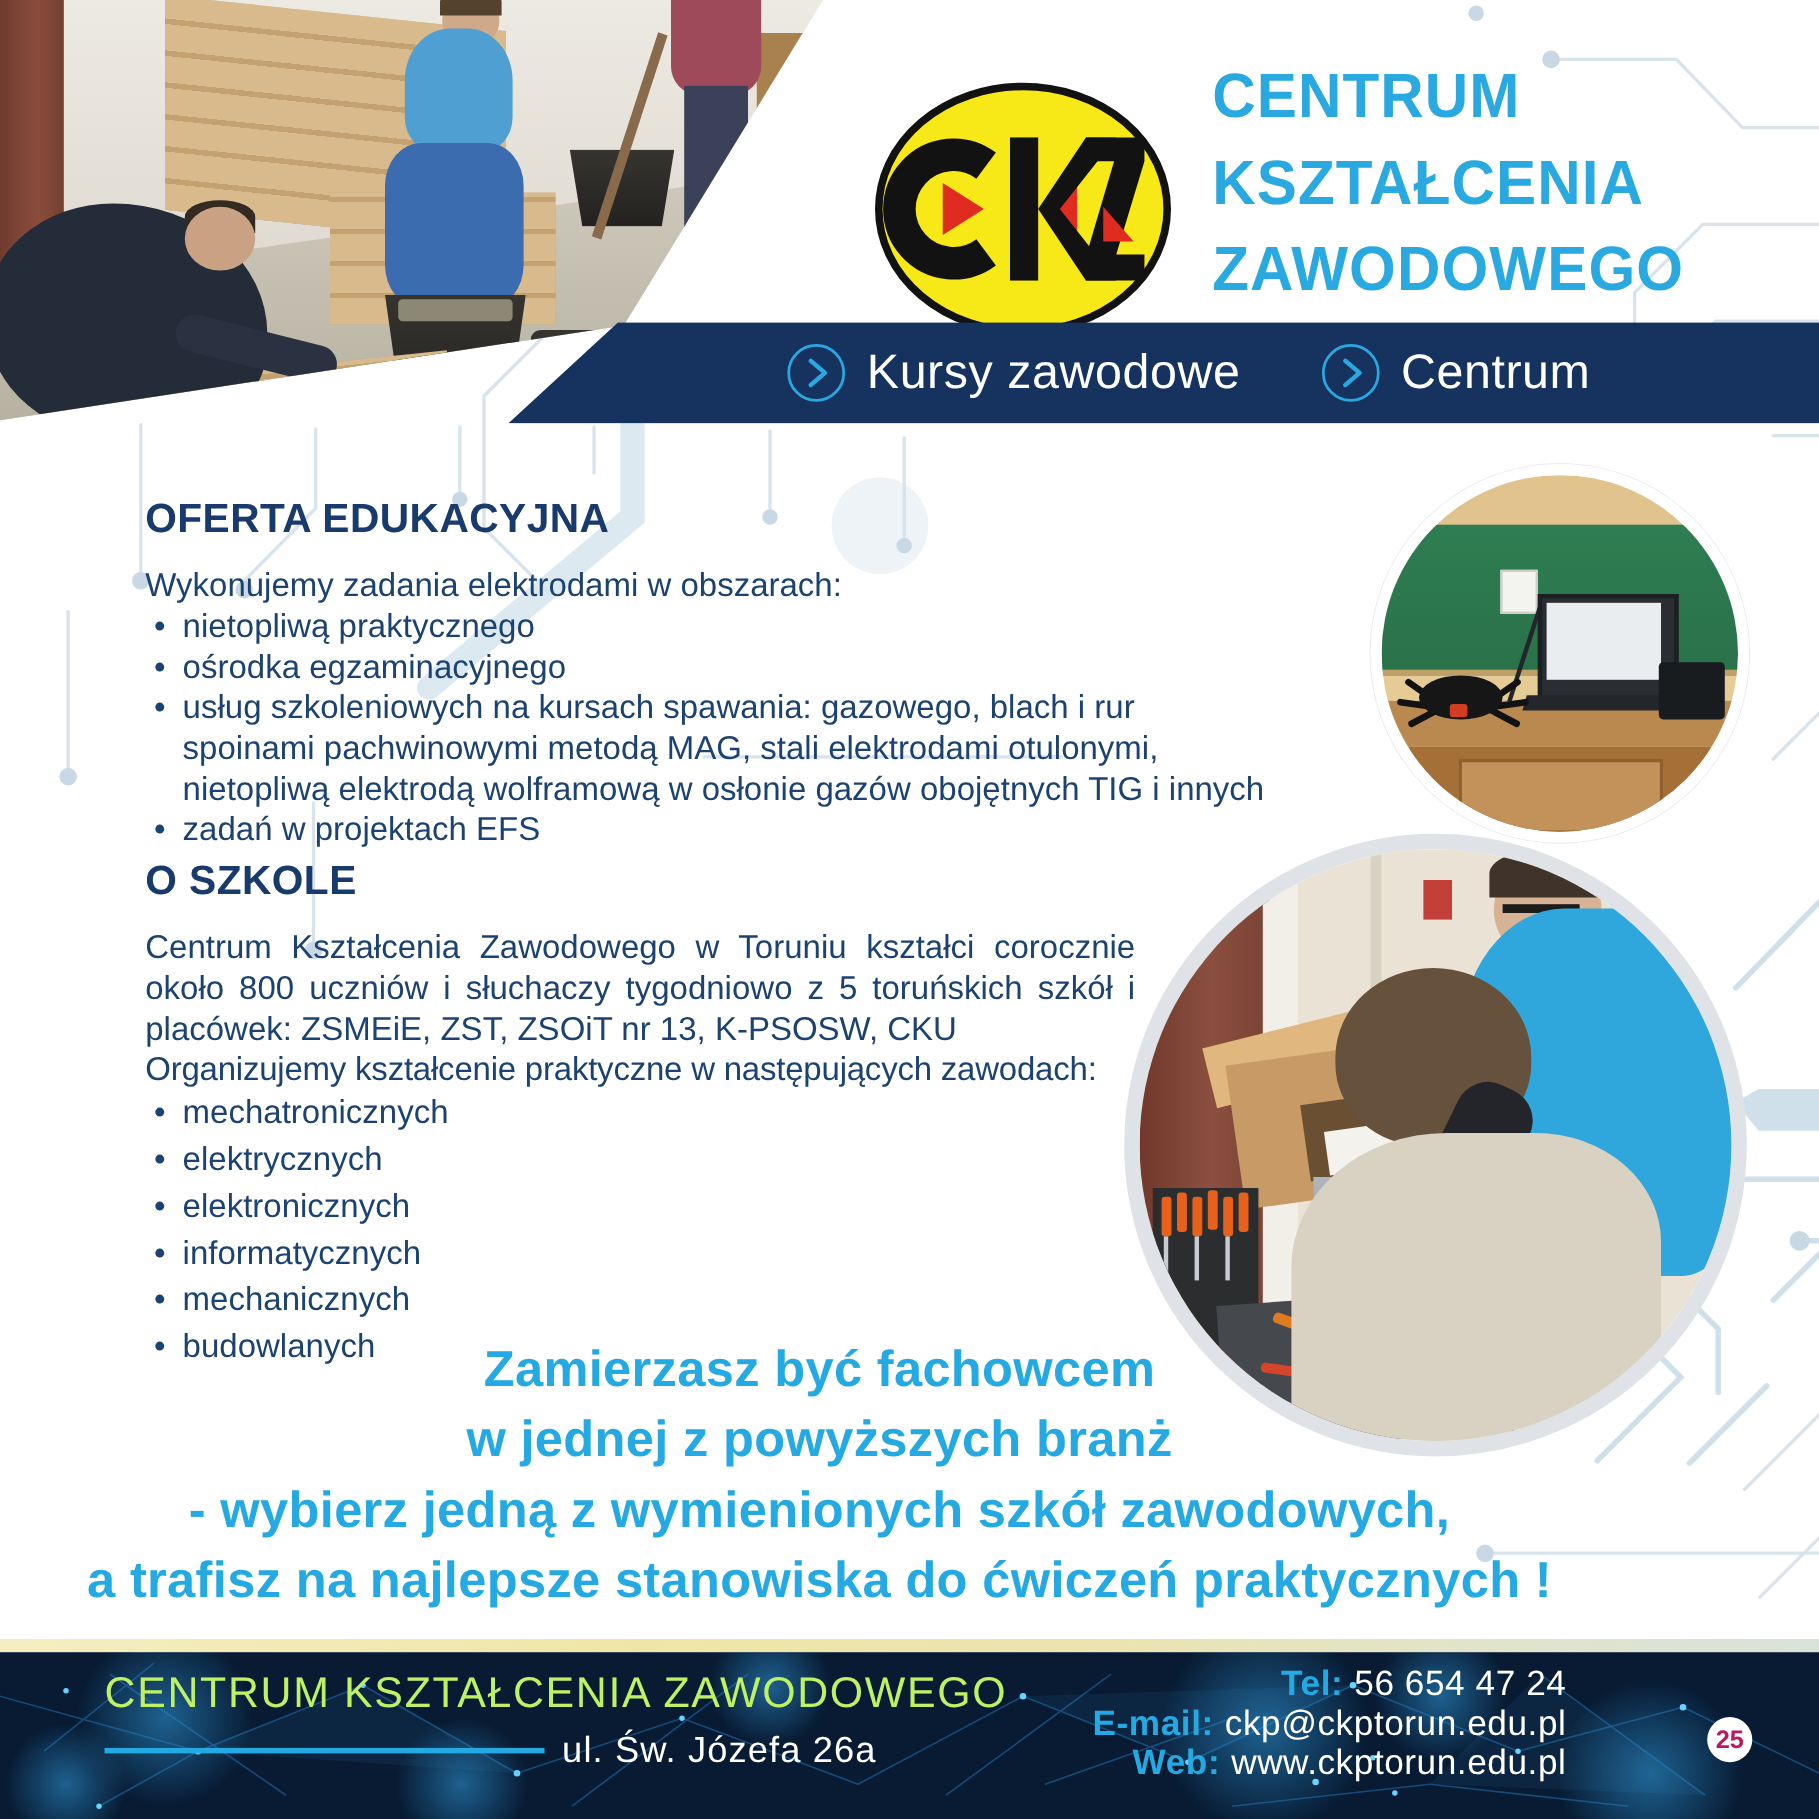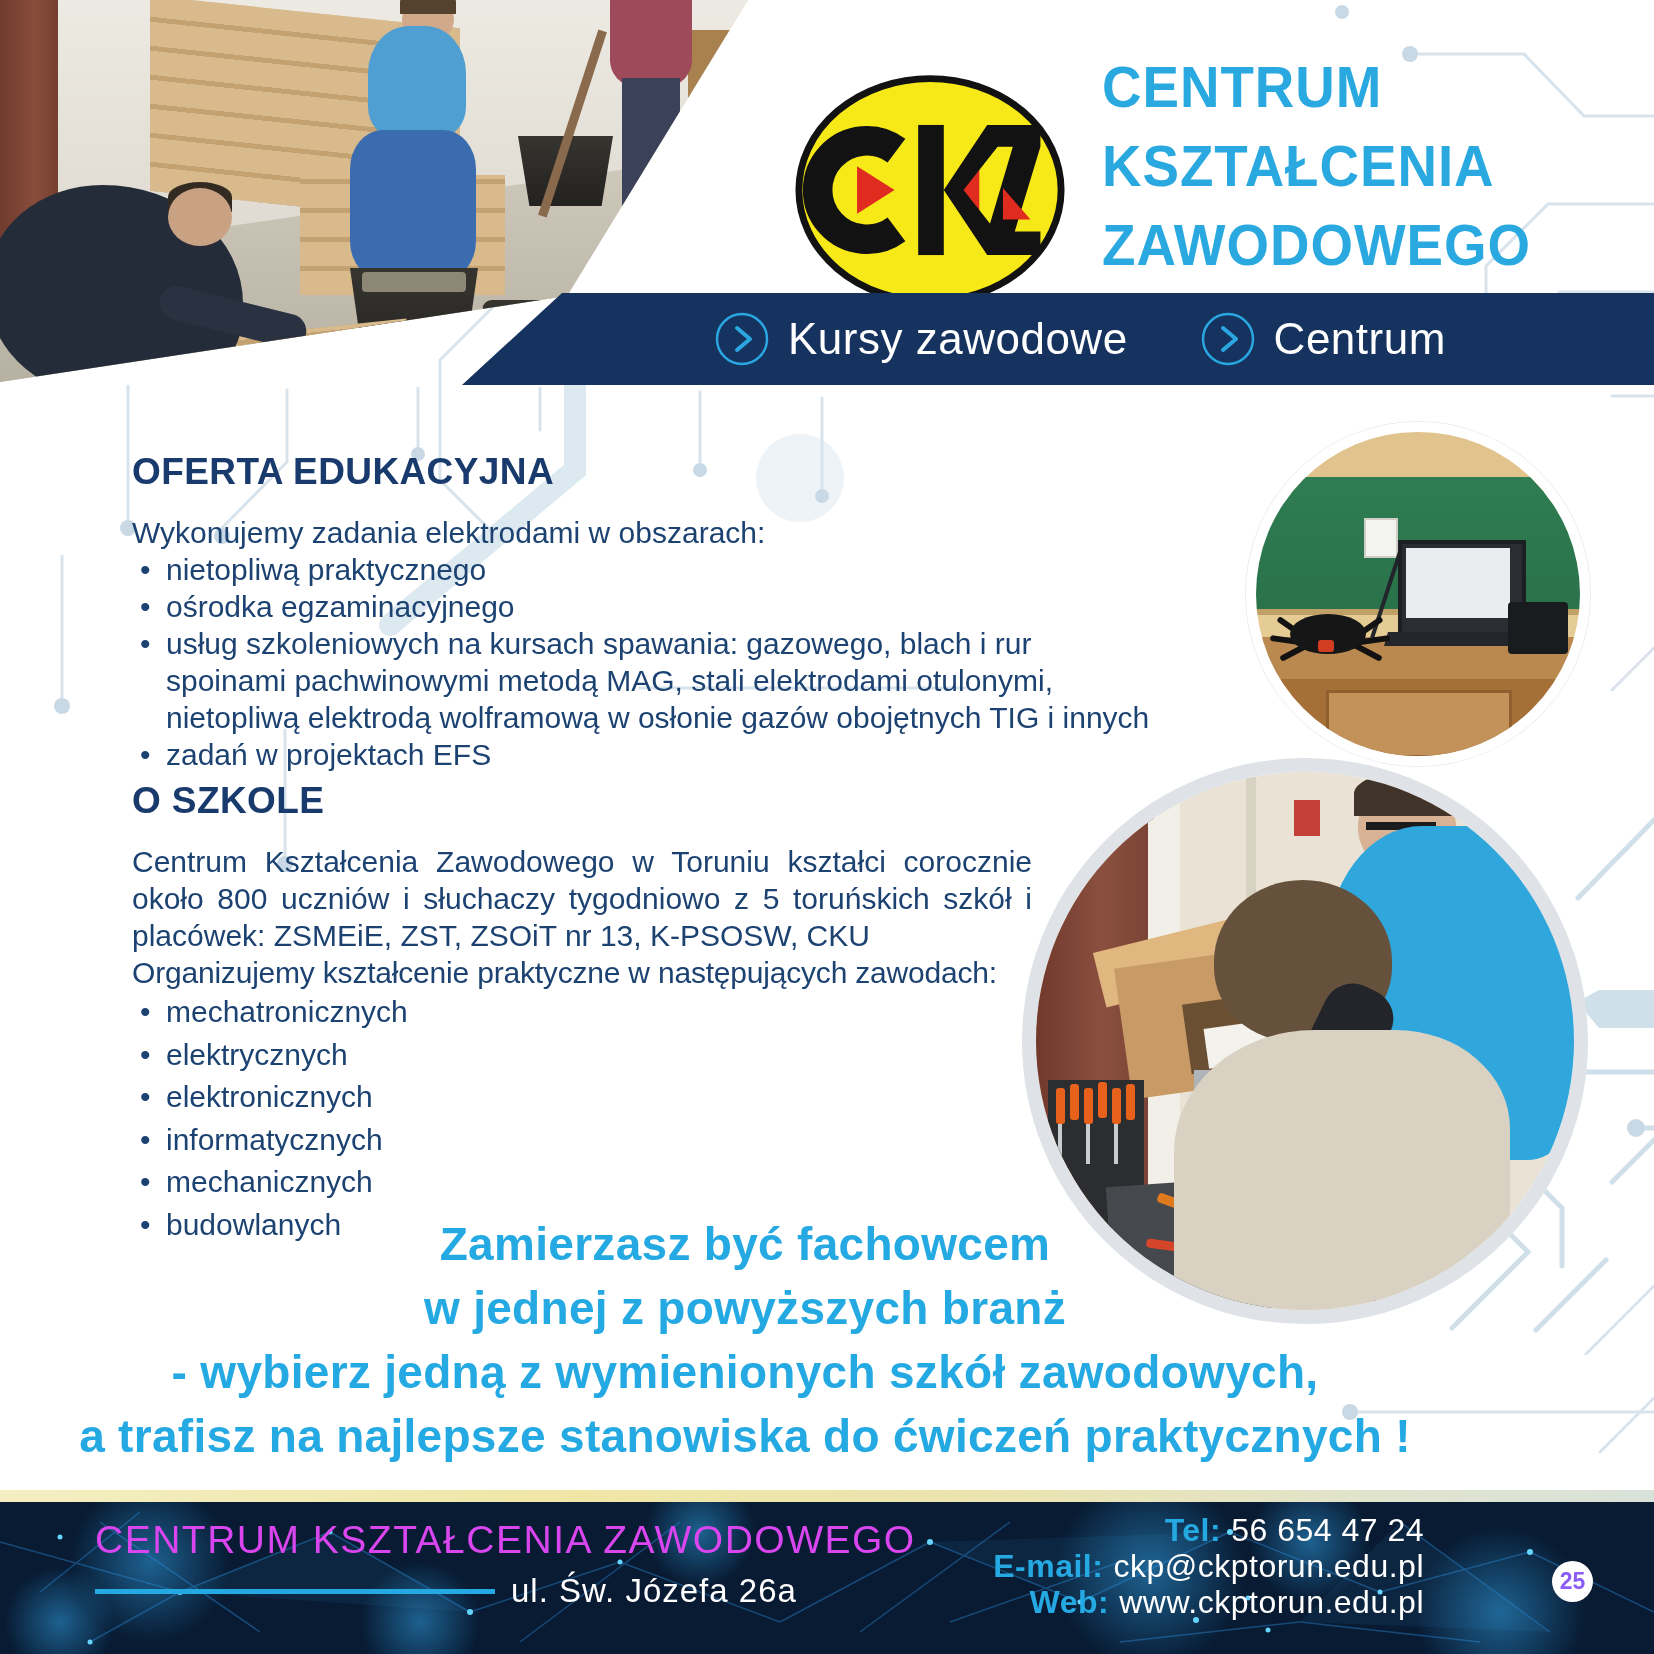--- a/index.html
+++ b/index.html
@@ -105,30 +105,30 @@
   .c2-open{left:74px;top:406px;width:262px;height:132px;background:#45484d;transform:rotate(-4deg);}
   .cable{position:absolute;border-radius:4px;}
   .c2-tools{left:12px;top:308px;width:96px;height:148px;background:#2b2d2f;}
   .tool{position:absolute;width:9px;height:36px;background:#e8611c;border-radius:3px;}
   .shaft{position:absolute;width:4px;height:40px;background:#c8ccd0;}
   
   .goldbar{left:0;top:1490px;width:1654px;height:12px;z-index:6;
     background:linear-gradient(90deg,#f4eec2,#efe6a6 35%,#ece4b0 60%,#e0e4cf 85%,#d9e2da);}
   .footer{left:0;top:1502px;width:1654px;height:152px;z-index:6;background:#081b33;overflow:hidden;}
   .f-left{position:absolute;left:95px;top:16px;z-index:2;}
-  .f-name{color:#d946ef;font-size:39px;letter-spacing:1.5px;}
+  .f-name{color:#bef264;font-size:39px;letter-spacing:1.5px;}
   .f-row2{display:flex;align-items:center;gap:16px;margin-top:10px;}
   .f-line{width:400px;height:5px;background:#25a9e2;}
   .f-addr{color:#ffffff;font-size:33px;letter-spacing:1px;}
   .f-right{position:absolute;right:230px;top:10px;z-index:2;font-size:32px;line-height:36px;text-align:right;}
   .f-row{display:flex;justify-content:flex-end;align-items:baseline;gap:10px;}
   .f-label{color:#25a9e2;font-weight:bold;letter-spacing:.5px;}
   .f-val{color:#ffffff;letter-spacing:.5px;}
   .badge{position:absolute;left:1552px;top:59px;width:41px;height:41px;background:#ffffff;border-radius:50%;
-    display:flex;align-items:center;justify-content:center;color:#8b5cf6;font-size:23px;font-weight:bold;z-index:3;}
+    display:flex;align-items:center;justify-content:center;color:#be185d;font-size:23px;font-weight:bold;z-index:3;}
 </style>
 </head>
 <body>
 
 <svg id="circuit" width="1654" height="1654" viewBox="0 0 1654 1654">
   <g stroke="#dde9f0" stroke-width="22" fill="none" stroke-linecap="round">
     <path d="M575,386 V470 L390,625"></path>
   </g>
   <circle cx="800" cy="478" r="44" fill="#edf3f7"></circle>
   <g stroke="#d8e3ec" stroke-width="3" fill="none" stroke-linecap="round">

